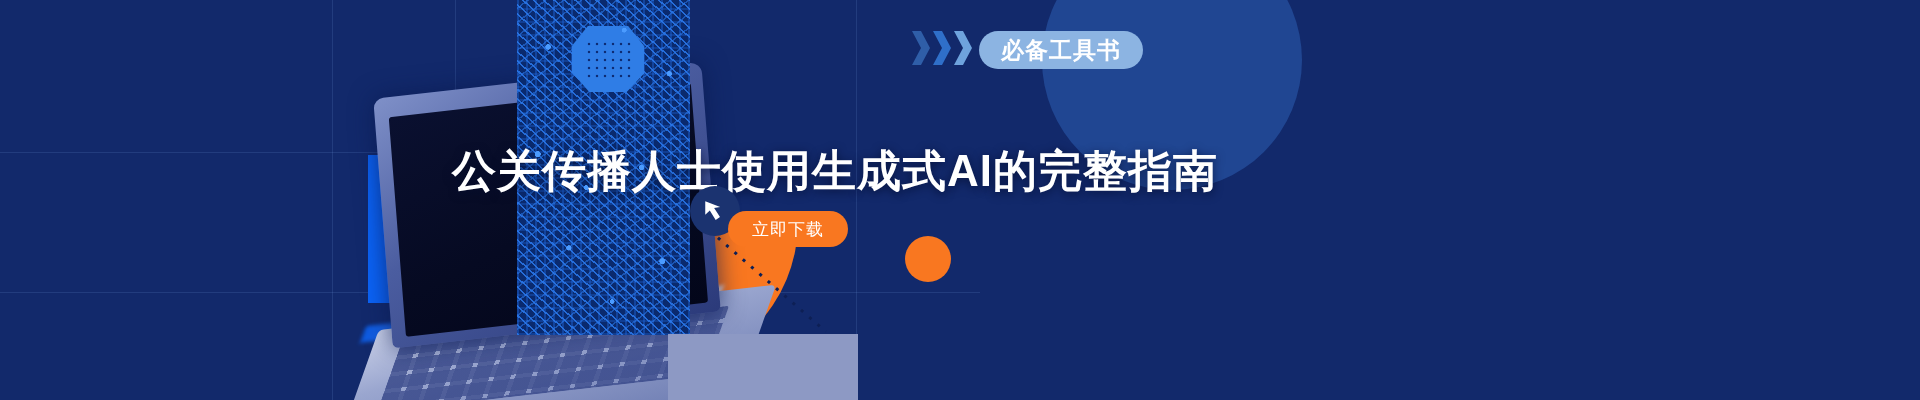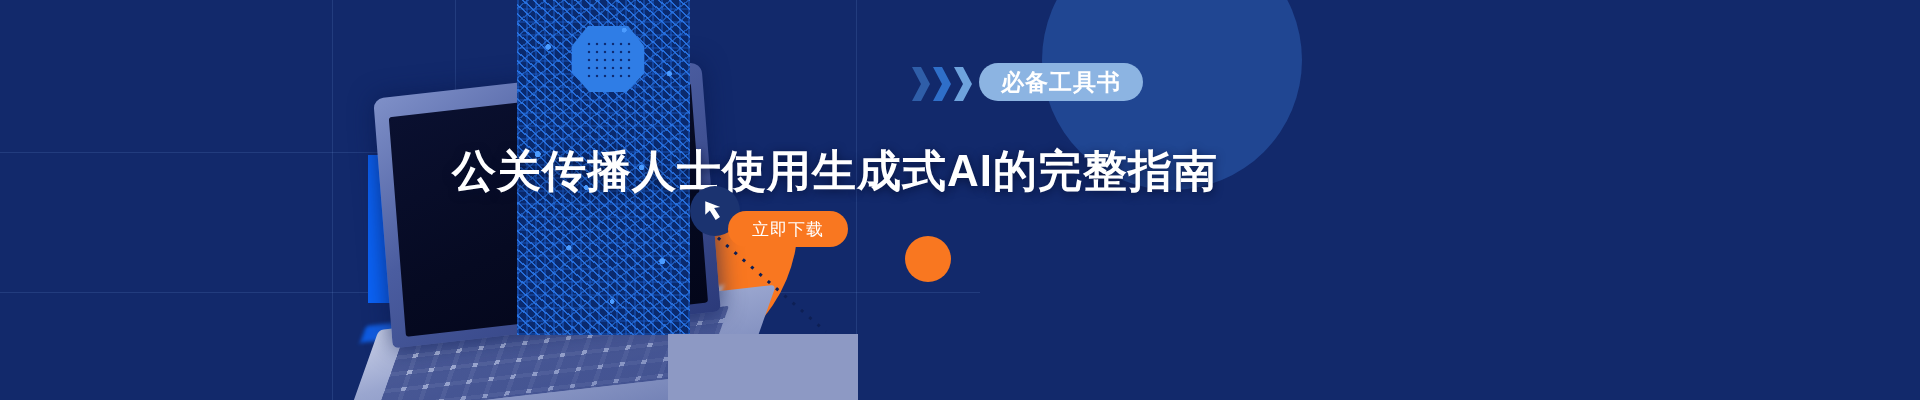--- a/index.html
+++ b/index.html
@@ -180,22 +180,21 @@
     left:668px; top:334px;
     width:190px; height:66px;
     background:#8d99c4;
   }
 
   
   .badge-row {
     position:absolute;
     left:908px; top:31px;
     display:flex;
-    align-items:flex-end;
-    margin-top:32px;
+    align-items:flex-start;
   }
   .chev { width:24px; height:34px; margin-right:-3px; }
   .chev path { fill:currentColor; }
   .chev-1 { color:#2f5ea8; }
   .chev-2 { color:#2f6fc9; }
   .chev-3 { color:#6ea3dd; }
   .badge-pill {
     margin-left:8px;
     height:38px;
     padding:0 22px;

